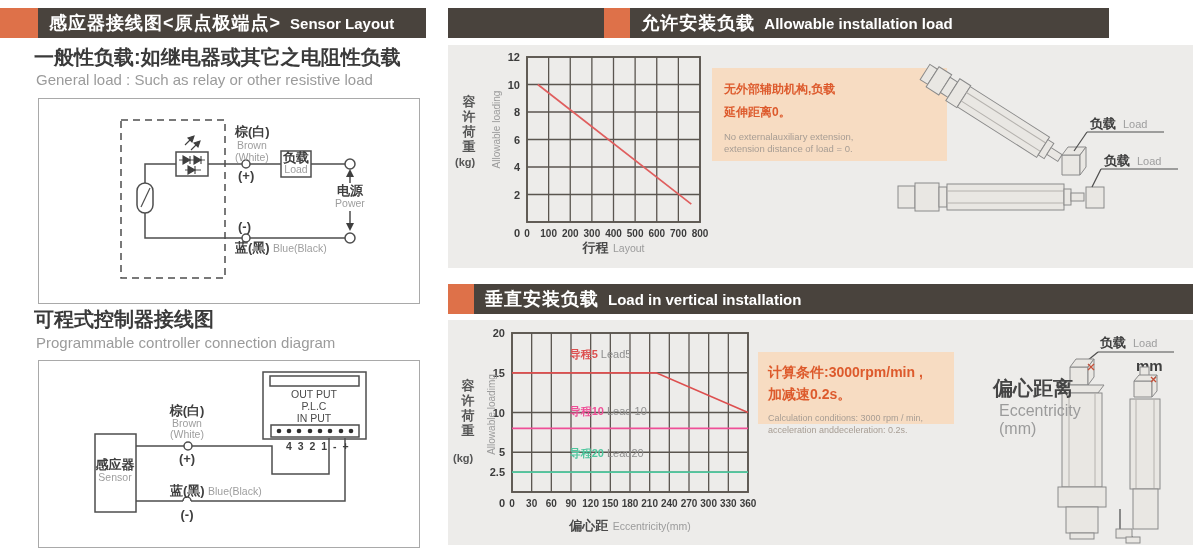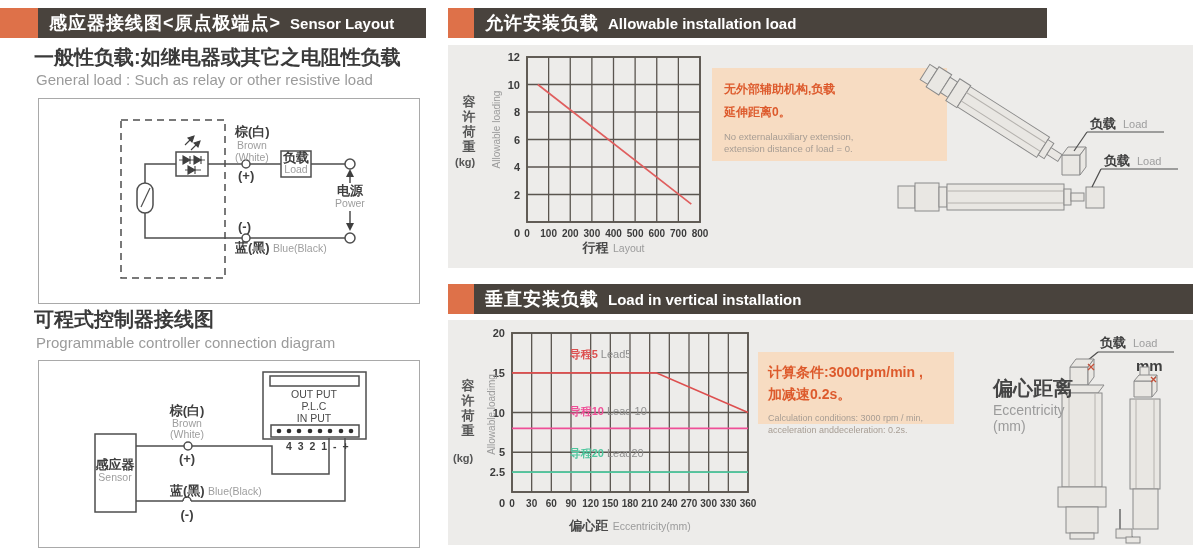--- a/index.html
+++ b/index.html
@@ -43,21 +43,21 @@
   .term-lab{font-size:10.5px;font-weight:bold;fill:#3f3f3f;letter-spacing:1.5px;}
   
   .mpart{fill:#e9e7e3;stroke:#8a8a8a;stroke-width:1;}
   .mline{stroke:#b5b2ae;stroke-width:1;}
   .leader{stroke:#4e4e4e;stroke-width:1.2;}
   .lzh{font-size:13px;font-weight:bold;fill:#3f3f3f;}
   .len{font-size:11px;font-weight:normal;fill:#9e9e9e;}
   .mm-lab{font-size:15px;font-weight:bold;fill:#3f3f3f;}
   .redx{stroke:#c4503a;stroke-width:1.3;}
   .ecc-zh{font-size:20px;font-weight:bold;color:#454545;white-space:nowrap;}
-  .ecc-en{font-size:14px;color:#9b9b9b;white-space:nowrap;}
+  .ecc-en{font-size:16px;color:#9b9b9b;white-space:nowrap;margin-left:6px;}
 </style>
 </head>
 <body>
 
 <div class="page">
 
   <div class="hdr" style="left:0;top:8px;width:426px;">
     <div class="sq" style="width:38px;"></div>
     <span class="zh">感应器接线图&lt;原点极端点&gt;</span>
     <span class="en">Sensor Layout</span>
@@ -137,21 +137,21 @@
     <text x="247" y="89" class="term-lab">4 3 2 1 - +</text>
     <text x="148" y="54" class="dlab-zh" text-anchor="middle">棕(白)</text>
     <text x="148" y="66" class="dlab-en" text-anchor="middle">Brown</text>
     <text x="148" y="77" class="dlab-en" text-anchor="middle">(White)</text>
     <text x="148" y="102" class="dlab-zh" font-size="12" text-anchor="middle">(+)</text>
     <text x="131" y="134" class="dlab-zh">蓝(黑)</text>
     <text x="169" y="134" class="dlab-en">Blue(Black)</text>
     <text x="148" y="158" class="dlab-zh" font-size="12" text-anchor="middle">(-)</text>
   </svg>
 
-  <div class="hdr" style="left:448px;top:8px;width:599px;">
+  <div class="hdr" style="left:448px;top:8px;width:661px;justify-content:center;">
     <div class="sq" style="width:26px;"></div>
     <span class="zh">允许安装负载</span>
     <span class="en">Allowable installation load</span>
   </div>
 
   <div class="panel" style="left:448px;top:45px;width:745px;height:223px;">
     <svg width="270" height="215" style="position:absolute;left:0;top:0;">
         <line x1="100.625" y1="12" x2="100.625" y2="177" class="grid"></line>
         <line x1="122.25" y1="12" x2="122.25" y2="177" class="grid"></line>
         <line x1="143.875" y1="12" x2="143.875" y2="177" class="grid"></line>

